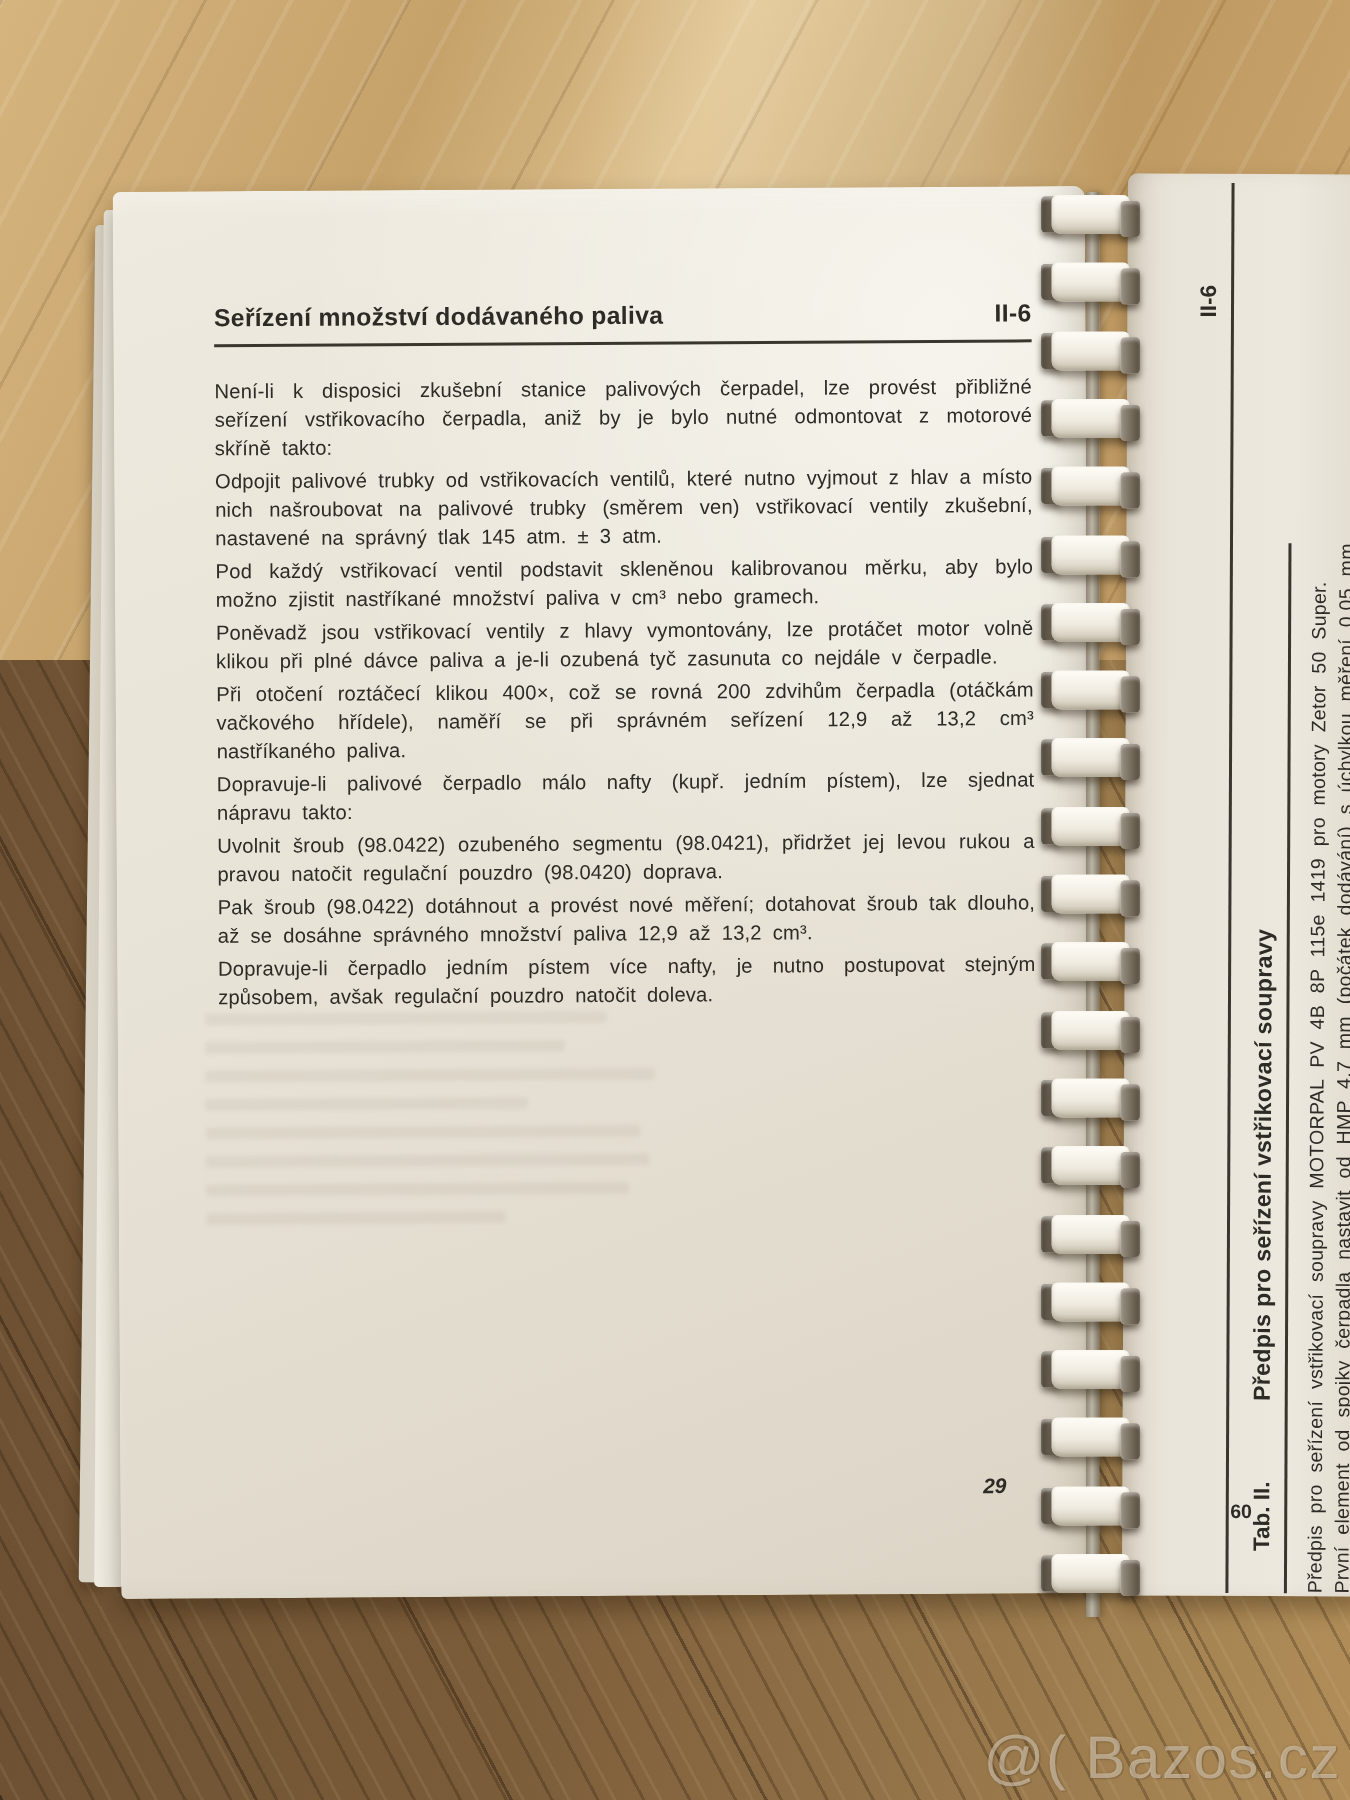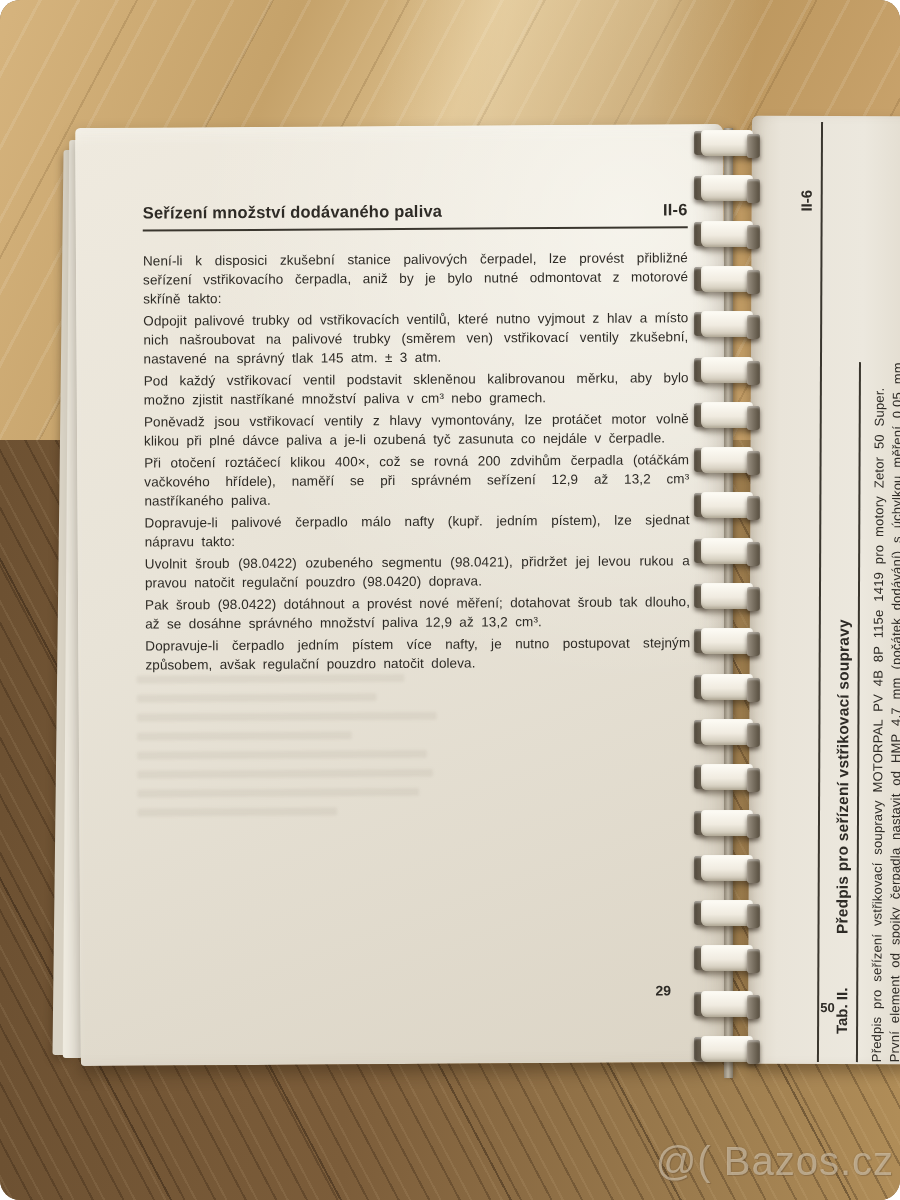--- a/index.html
+++ b/index.html
@@ -1,17 +1,17 @@
 <!DOCTYPE html>
 <html><head>
 <meta charset="utf-8">
 <style>
   html,body{margin:0;padding:0;}
   body{font-family:"Liberation Sans",sans-serif;}
-  .scene{position:relative;width:900px;height:1200px;overflow:hidden;background:#8a6a42;border-radius:20px;}
+  .scene{position:relative;width:900px;height:1200px;overflow:hidden;background:#8a6a42;}
 
   
   .floor-top{position:absolute;left:0;top:0;width:900px;height:460px;
     background:
       linear-gradient(100deg, rgba(255,244,214,0) 40%, rgba(255,244,214,.28) 52%, rgba(255,244,214,.28) 68%, rgba(255,244,214,0) 78%),
       repeating-linear-gradient(118deg, rgba(255,255,255,.10) 0 3px, rgba(0,0,0,0) 3px 34px),
       repeating-linear-gradient(118deg, rgba(90,60,25,.16) 0 2px, rgba(0,0,0,0) 2px 120px),
       linear-gradient(112deg,#d6b47e 0%,#c5a26a 28%,#dcbf8c 46%,#ba955c 64%,#cfa973 100%);}
   .floor-bottom{position:absolute;left:0;top:440px;width:900px;height:760px;
     background:
@@ -30,21 +30,21 @@
       radial-gradient(120% 90% at 85% 10%, rgba(255,255,250,.55) 0%, rgba(255,255,250,0) 55%),
       linear-gradient(160deg,#efeadf 0%,#e8e3d7 45%,#dcd5c6 100%);
     border-radius:5px 8px 6px 4px;transform:rotate(-.35deg);
     box-shadow:0 8px 16px rgba(40,25,10,.38), inset -20px 0 26px -16px rgba(95,78,55,.30), inset 0 14px 18px -12px rgba(255,255,250,.8);
     color:#2e2b26;}
   .pl-inner{position:absolute;left:67px;top:76px;width:545px;}
   .heading-row{display:flex;justify-content:space-between;align-items:baseline;
     font-weight:bold;font-size:16.5px;letter-spacing:.2px;border-bottom:2.5px solid #3a362e;padding-bottom:7px;}
   .body-copy{margin-top:20px;font-size:13.5px;line-height:19px;text-align:justify;word-spacing:3.5px;letter-spacing:.1px;}
   .body-copy p{margin:0 0 3px 0;}
-  .pagenum-left{position:absolute;left:575px;top:858px;font-weight:bold;font-size:14px;}
+  .pagenum-left{position:absolute;left:575px;top:858px;font-weight:bold;font-size:14px;font-style:italic;}
   .ghost{position:absolute;left:58px;top:548px;width:310px;opacity:.55;filter:blur(1.4px);}
   .ghost div{height:8px;margin-bottom:11px;background:rgba(118,106,88,.16);border-radius:2px;}
 
   
   .page-right{position:absolute;left:750px;top:116px;width:160px;height:948px;overflow:hidden;
     background:linear-gradient(90deg,#ddd6c8 0%,#e9e4d9 18%,#ece8de 70%,#e2dccf 100%);
     border-radius:6px 0 0 5px;transform:rotate(.25deg);
     box-shadow:0 8px 14px rgba(40,25,10,.35), inset 10px 0 16px -10px rgba(95,78,55,.35);
     color:#2e2b26;}
   .rp-rot{position:absolute;left:46px;top:946px;width:940px;transform:rotate(-90deg);transform-origin:0 0;}
@@ -66,21 +66,21 @@
     background:linear-gradient(90deg,#4e4639,#8a8172);
     box-shadow:inset 0 2px 2px rgba(255,255,255,.45), 0 3px 4px rgba(40,30,18,.55);}
   .loop .hk-r{position:absolute;right:0;top:4px;width:13px;height:24px;border-radius:3px;
     background:linear-gradient(90deg,#9a9183,#574e3f);
     box-shadow:inset 0 2px 2px rgba(255,255,255,.35), 0 3px 4px rgba(40,30,18,.55);}
   .loop .bd{position:absolute;left:7px;right:7px;top:0;height:26px;border-radius:4px 4px 6px 6px;
     background:linear-gradient(180deg,#fcfaf3 8%,#f0ebe0 55%,#c9c2b1 100%);
     box-shadow:0 5px 6px -1px rgba(50,38,22,.5), inset 0 -2px 3px rgba(120,110,90,.3);}
 
   
-  .watermark{position:absolute;right:6px;bottom:16px;font-size:40px;letter-spacing:1px;
+  .watermark{position:absolute;right:6px;bottom:5px;font-size:40px;letter-spacing:1px;
     color:rgba(228,216,196,.55);text-shadow:1px 1px 0 rgba(100,75,50,.30), 0 0 2px rgba(80,60,40,.25);}
 </style>
 </head>
 <body>
 
 <div class="scene">
   <div class="floor-top"></div>
   <div class="floor-bottom"></div>
 
   <div class="stack1"></div>
@@ -123,21 +123,21 @@
       <div class="rp-title-row">
         <span class="rp-title-label">Tab. II.</span>
         <span class="rp-title">Předpis pro seřízení vstřikovací soupravy</span>
       </div>
       <div class="rp-lines">
         <div>Předpis pro seřízení vstřikovací soupravy MOTORPAL PV 4B 8P 115e 1419 pro motory Zetor 50 Super.</div>
         <div>První element od spojky čerpadla nastavit od HMP 4,7 mm (počátek dodávání) s úchylkou měření 0,05 mm.</div>
 
       </div>
     </div>
-    <div class="pagenum-right">50</div>
+    <div class="pagenum-right">60</div>
   </div>
 
   <div class="rod"></div>
   <div class="binding">
       <div class="loop" style="top: 4px;">
         <span class="hk-l"></span>
         <span class="bd"></span>
         <span class="hk-r"></span>
       </div>
       <div class="loop" style="top: 49.3px;">

